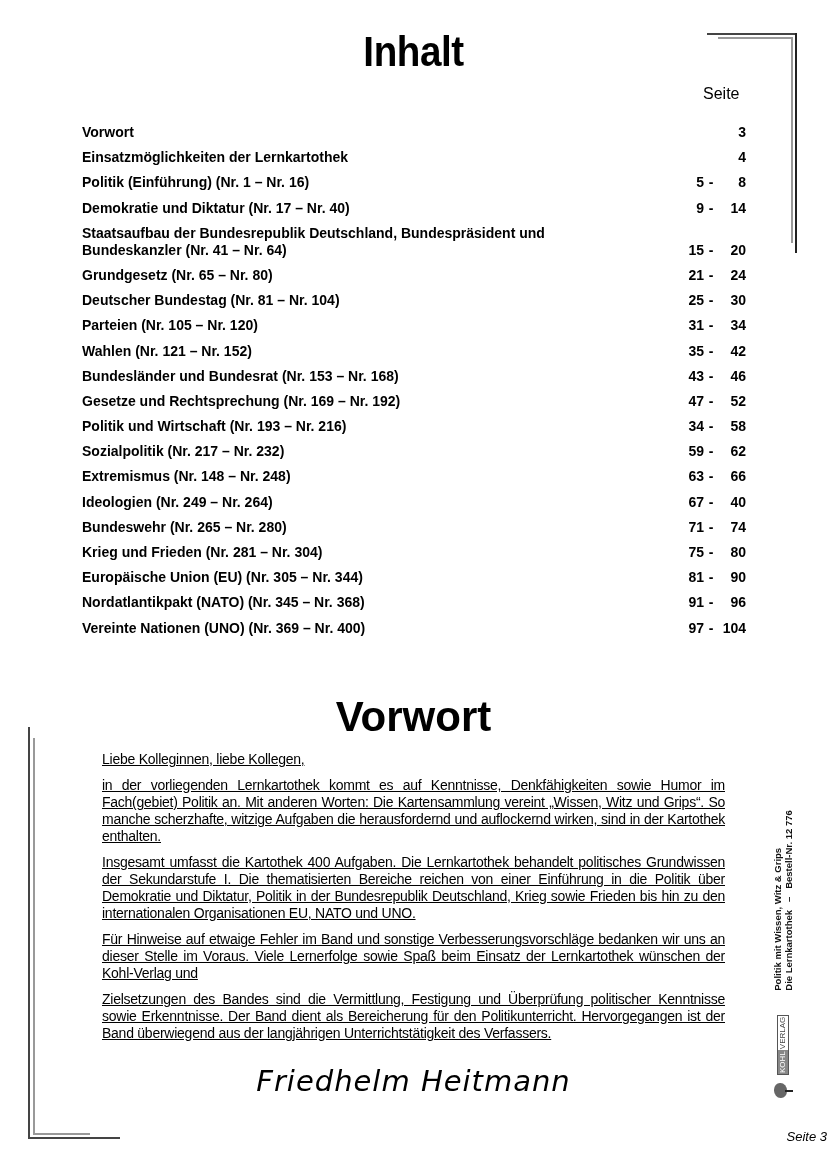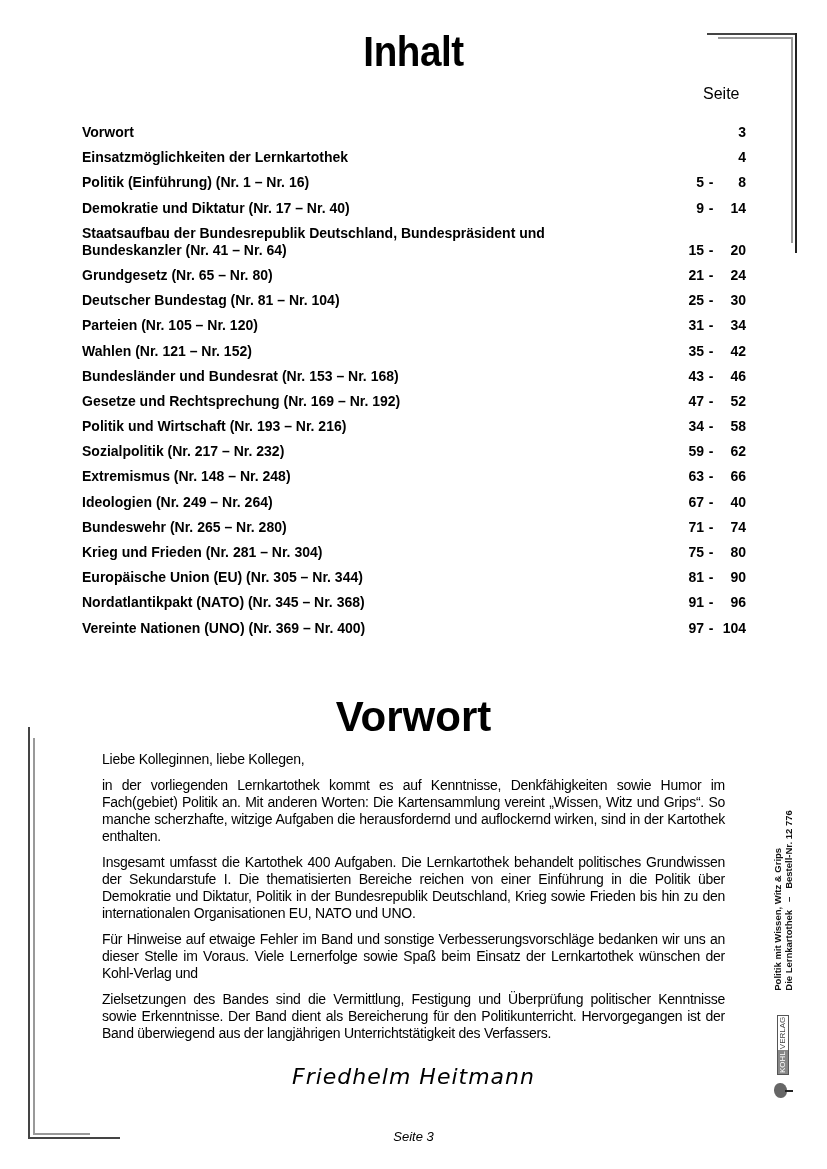--- a/index.html
+++ b/index.html
@@ -45,31 +45,31 @@
   .vorwort-title {
     position: absolute; left: 0; width: 827px; top: 693px;
     text-align: center; font-size: 42px; font-weight: bold;
   }
   .vorwort-body {
     position: absolute; left: 102px; top: 751px; width: 623px;
     font-size: 14px; line-height: 17px; text-align: justify;
     font-family: "Liberation Sans Narrow", "Liberation Sans", sans-serif;
     letter-spacing: -0.25px;
   }
-  .vorwort-body p { margin-bottom: 9px; }
+  .vorwort-body p { margin-bottom: 9px; text-decoration: underline; }
   .signature {
     position: absolute; left: 0; width: 827px; top: 1064px;
-    text-align: center; font-size: 22px; letter-spacing: 1px;
+    text-align: center; font-size: 29px; letter-spacing: 1px;
     font-family: "DejaVu Sans", sans-serif; font-style: italic; font-weight: normal;
     transform: translateX(0px);
   }
 
   .footer-page {
     position: absolute; left: 0; width: 827px; top: 1129px;
-    text-align: center; font-size: 13px; font-style: italic;
+    text-align: right; font-size: 13px; font-style: italic;
   }
 
   
   .side-imprint {
     position: absolute; left: 772px; top: 1098px;
     transform-origin: left top; transform: rotate(-90deg);
     display: flex; align-items: center; gap: 6px;
     width: 300px;
   }
   .publisher-logo { display: flex; align-items: center; gap: 3px; }

